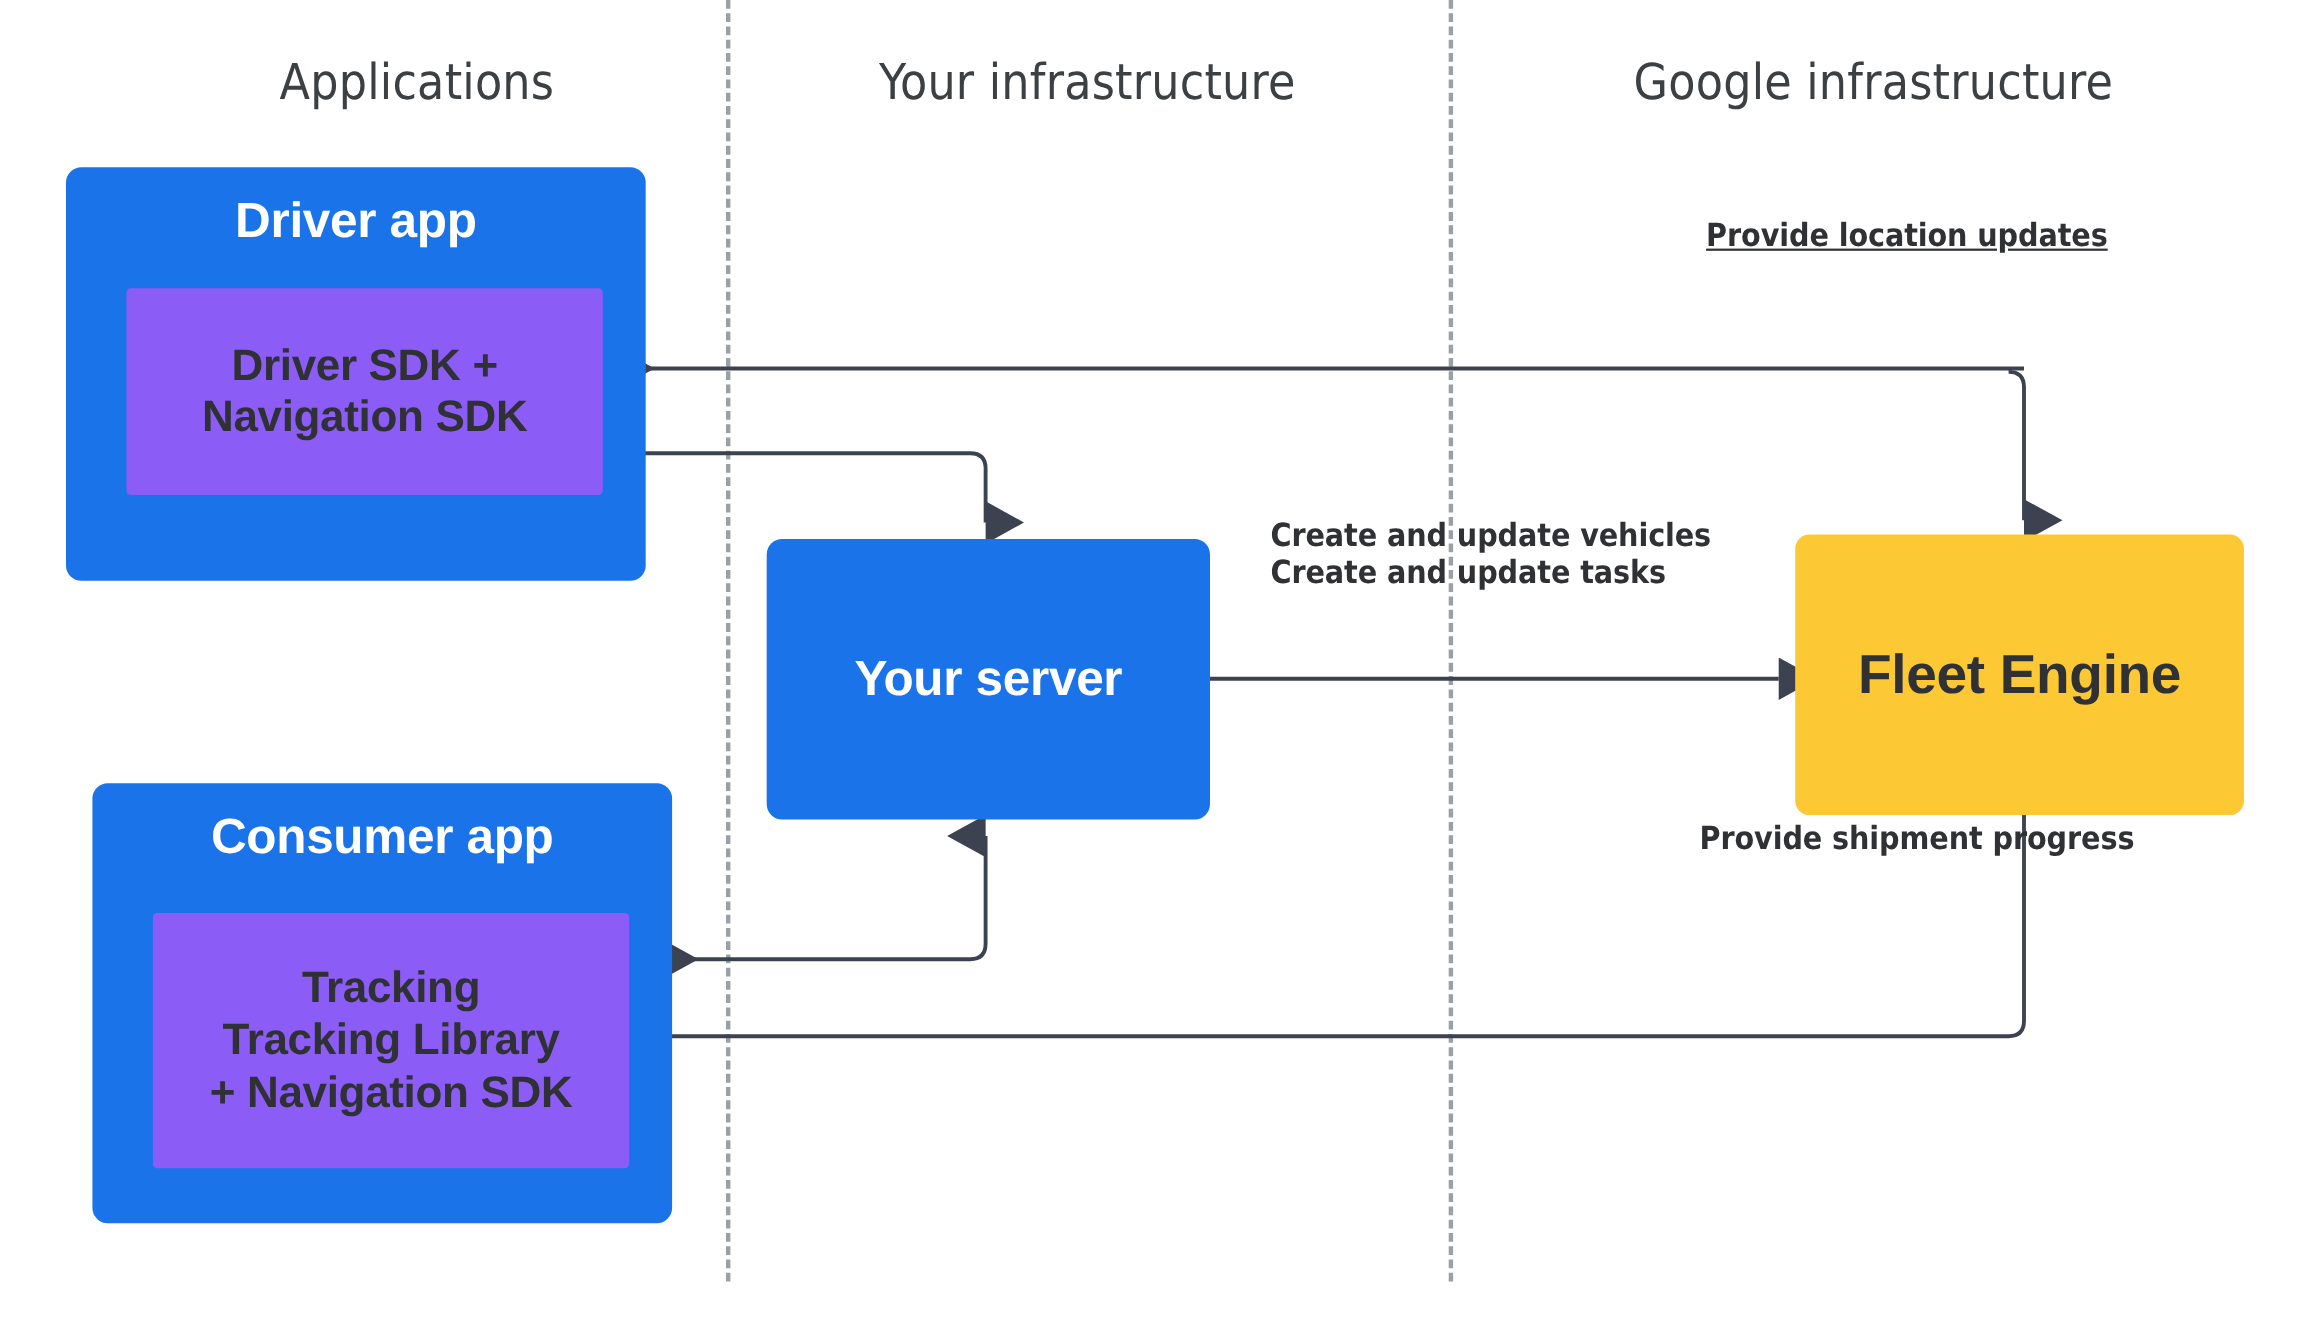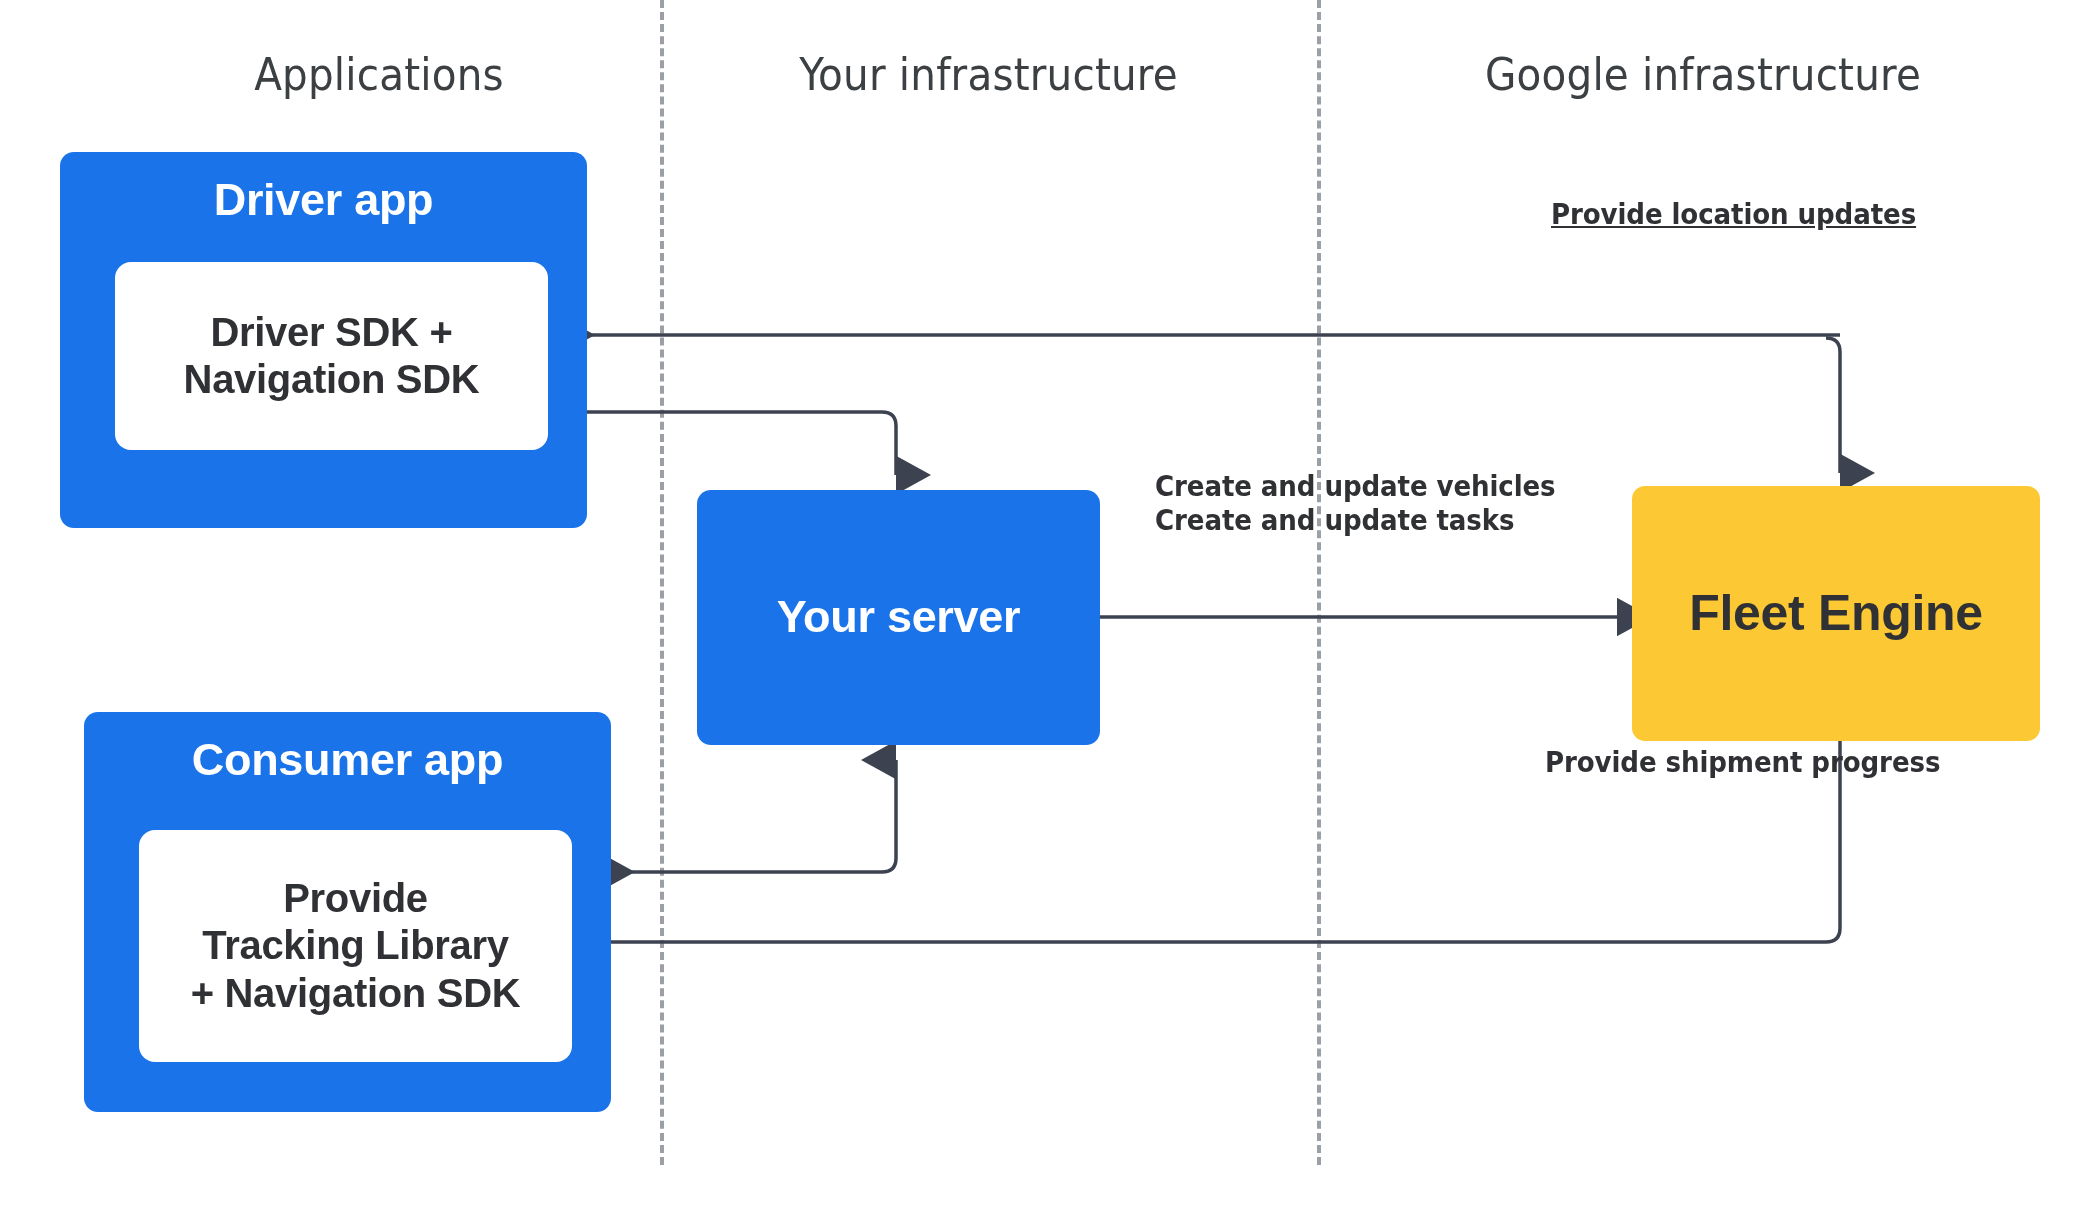--- a/index.html
+++ b/index.html
@@ -68,22 +68,22 @@
     color: #303134;
     font-size: 40px;
     font-weight: 700;
     line-height: 1.18;
     text-align: center;
     letter-spacing: -0.3px;
   }
   .inner-box {
     position: absolute;
     box-sizing: border-box;
-    border-radius: 16px;
-    background: #ffffff;
+    border-radius: 4px;
+    background: #8b5cf6;
     display: flex;
     align-items: center;
     justify-content: center;
     padding: 6px 10px;
   }
 
   
   #box-driver-app {
     left: 60px; top: 152px; width: 527px; height: 376px;
     padding-top: 24px;
@@ -187,21 +187,21 @@
         <div>Driver SDK +</div>
         <div>Navigation SDK</div>
       </div>
     </div>
   </div>
 
   <div class="box box-blue" id="box-consumer-app">
     <div class="box-title-white">Consumer app</div>
     <div class="inner-box" id="inner-shipment-tracking">
       <div class="box-title-dark">
-        <div>Provide</div>
+        <div>Tracking</div>
         <div>Tracking Library</div>
         <div>+ Navigation SDK</div>
       </div>
     </div>
   </div>
 
   <div class="box box-blue" id="box-your-server">
     <div class="box-title-white">Your server</div>
   </div>
 

